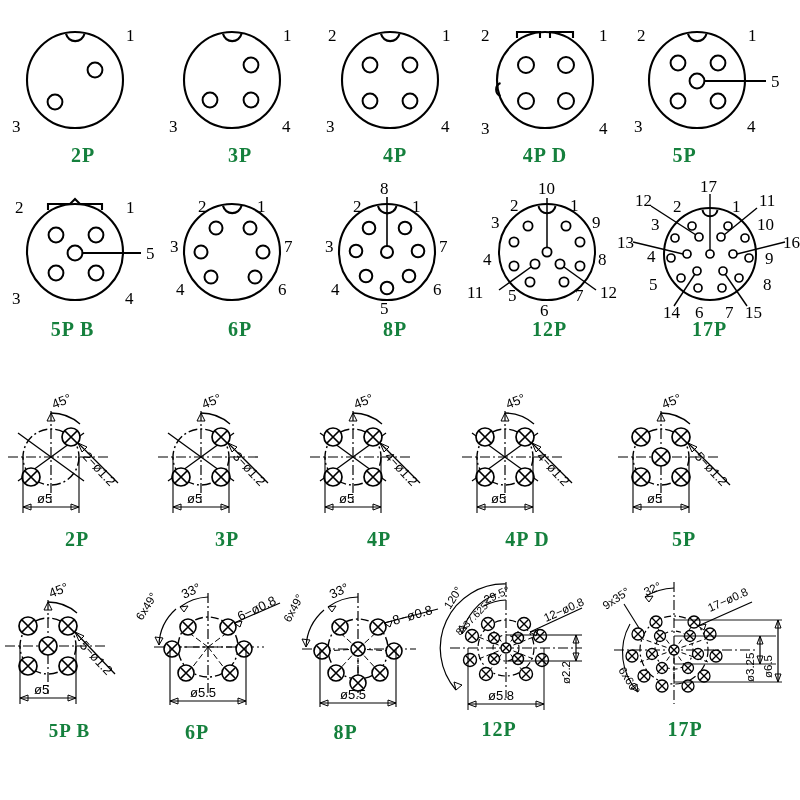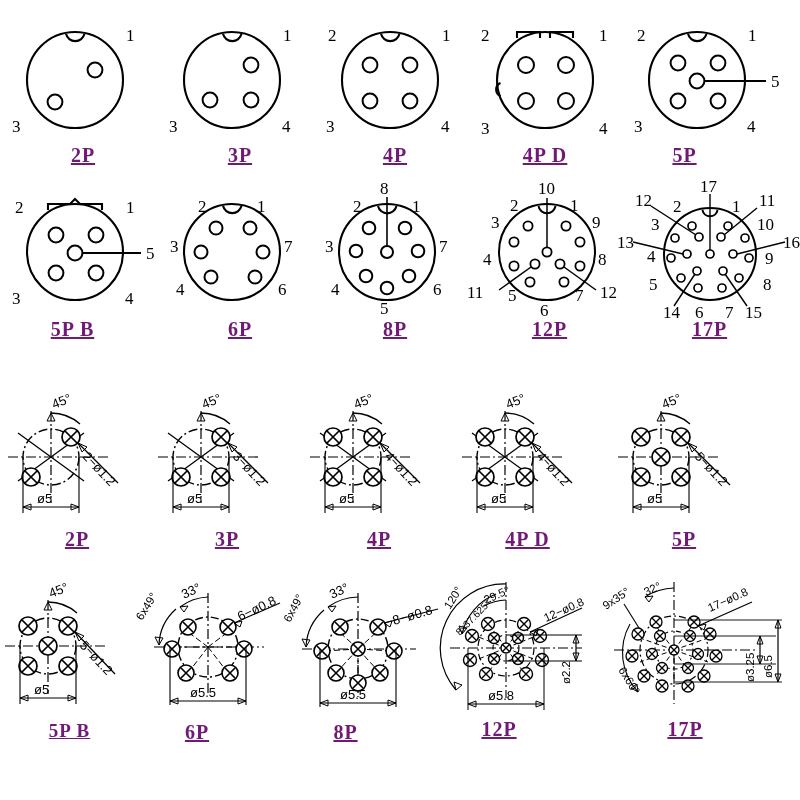--- a/index.html
+++ b/index.html
@@ -2,21 +2,21 @@
 <html><head>
 <meta charset="utf-8">
 <style>
   html,body{margin:0;padding:0;background:#ffffff;}
   body{width:800px;height:800px;font-family:"Liberation Serif",serif;color:#000;overflow:hidden;}
   #sheet{position:relative;width:800px;height:800px;background:#fff;}
   .cell{position:absolute;}
   .label{
     position:absolute;left:0;width:100%;text-align:center;
     font-family:"Liberation Serif",serif;font-weight:bold;
-    font-size:20px;letter-spacing:1px;color:#701a75;white-space:pre;text-decoration:underline;
+    font-size:20px;letter-spacing:1px;color:#15803d;white-space:pre;
   }
   .label.small{font-size:19px;}
   svg{display:block;overflow:visible;}
   .ln{stroke:#000;fill:none;}
   .fillw{fill:#fff;}
   text{font-family:"Liberation Serif",serif;fill:#000;}
   .num{font-size:17px;}
   .dim{font-family:"Liberation Sans",sans-serif;font-size:13px;}
   .dimS{font-family:"Liberation Sans",sans-serif;font-size:11.5px;}
   .dimXS{font-family:"Liberation Sans",sans-serif;font-size:10px;}

